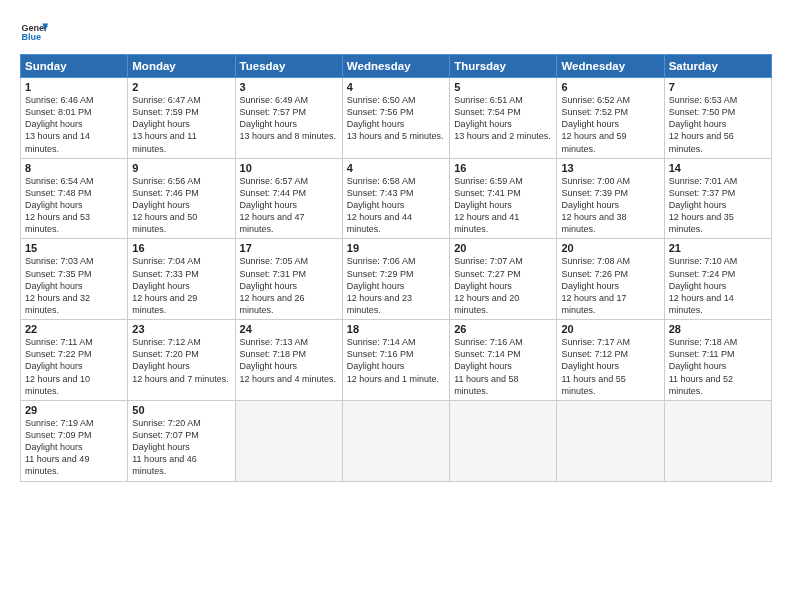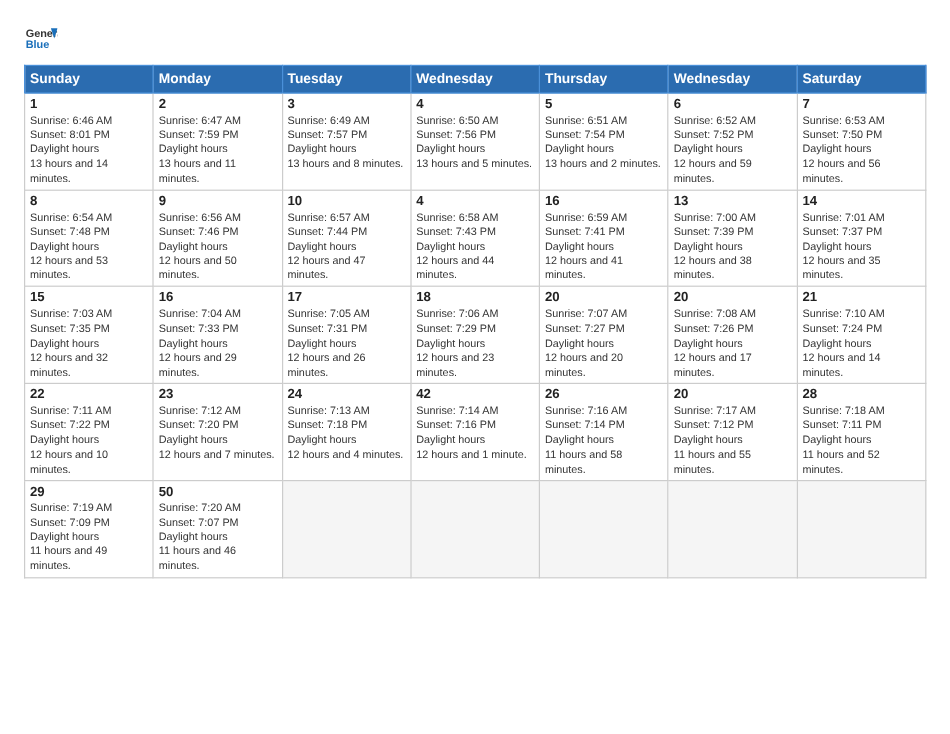--- a/index.html
+++ b/index.html
@@ -129,30 +129,30 @@
           <td><span class="day-number">10</span><span class="cell-text">Sunrise: 6:57 AM<br>Sunset: 7:44 PM<br>Daylight hours<br>12 hours and 47 minutes.</span></td>
           <td><span class="day-number">4</span><span class="cell-text">Sunrise: 6:58 AM<br>Sunset: 7:43 PM<br>Daylight hours<br>12 hours and 44 minutes.</span></td>
           <td><span class="day-number">16</span><span class="cell-text">Sunrise: 6:59 AM<br>Sunset: 7:41 PM<br>Daylight hours<br>12 hours and 41 minutes.</span></td>
           <td><span class="day-number">13</span><span class="cell-text">Sunrise: 7:00 AM<br>Sunset: 7:39 PM<br>Daylight hours<br>12 hours and 38 minutes.</span></td>
           <td><span class="day-number">14</span><span class="cell-text">Sunrise: 7:01 AM<br>Sunset: 7:37 PM<br>Daylight hours<br>12 hours and 35 minutes.</span></td>
         </tr>
         <tr>
           <td><span class="day-number">15</span><span class="cell-text">Sunrise: 7:03 AM<br>Sunset: 7:35 PM<br>Daylight hours<br>12 hours and 32 minutes.</span></td>
           <td><span class="day-number">16</span><span class="cell-text">Sunrise: 7:04 AM<br>Sunset: 7:33 PM<br>Daylight hours<br>12 hours and 29 minutes.</span></td>
           <td><span class="day-number">17</span><span class="cell-text">Sunrise: 7:05 AM<br>Sunset: 7:31 PM<br>Daylight hours<br>12 hours and 26 minutes.</span></td>
-          <td><span class="day-number">18</span><span class="cell-text">Sunrise: 7:06 AM<br>Sunset: 7:29 PM<br>Daylight hours<br>12 hours and 23 minutes.</span></td>
+          <td><span class="day-number">19</span><span class="cell-text">Sunrise: 7:06 AM<br>Sunset: 7:29 PM<br>Daylight hours<br>12 hours and 23 minutes.</span></td>
           <td><span class="day-number">20</span><span class="cell-text">Sunrise: 7:07 AM<br>Sunset: 7:27 PM<br>Daylight hours<br>12 hours and 20 minutes.</span></td>
           <td><span class="day-number">20</span><span class="cell-text">Sunrise: 7:08 AM<br>Sunset: 7:26 PM<br>Daylight hours<br>12 hours and 17 minutes.</span></td>
           <td><span class="day-number">21</span><span class="cell-text">Sunrise: 7:10 AM<br>Sunset: 7:24 PM<br>Daylight hours<br>12 hours and 14 minutes.</span></td>
         </tr>
         <tr>
           <td><span class="day-number">22</span><span class="cell-text">Sunrise: 7:11 AM<br>Sunset: 7:22 PM<br>Daylight hours<br>12 hours and 10 minutes.</span></td>
           <td><span class="day-number">23</span><span class="cell-text">Sunrise: 7:12 AM<br>Sunset: 7:20 PM<br>Daylight hours<br>12 hours and 7 minutes.</span></td>
           <td><span class="day-number">24</span><span class="cell-text">Sunrise: 7:13 AM<br>Sunset: 7:18 PM<br>Daylight hours<br>12 hours and 4 minutes.</span></td>
-          <td><span class="day-number">42</span><span class="cell-text">Sunrise: 7:14 AM<br>Sunset: 7:16 PM<br>Daylight hours<br>12 hours and 1 minute.</span></td>
+          <td><span class="day-number">18</span><span class="cell-text">Sunrise: 7:14 AM<br>Sunset: 7:16 PM<br>Daylight hours<br>12 hours and 1 minute.</span></td>
           <td><span class="day-number">26</span><span class="cell-text">Sunrise: 7:16 AM<br>Sunset: 7:14 PM<br>Daylight hours<br>11 hours and 58 minutes.</span></td>
           <td><span class="day-number">20</span><span class="cell-text">Sunrise: 7:17 AM<br>Sunset: 7:12 PM<br>Daylight hours<br>11 hours and 55 minutes.</span></td>
           <td><span class="day-number">28</span><span class="cell-text">Sunrise: 7:18 AM<br>Sunset: 7:11 PM<br>Daylight hours<br>11 hours and 52 minutes.</span></td>
         </tr>
         <tr>
           <td><span class="day-number">29</span><span class="cell-text">Sunrise: 7:19 AM<br>Sunset: 7:09 PM<br>Daylight hours<br>11 hours and 49 minutes.</span></td>
           <td><span class="day-number">50</span><span class="cell-text">Sunrise: 7:20 AM<br>Sunset: 7:07 PM<br>Daylight hours<br>11 hours and 46 minutes.</span></td>
           <td class="empty"></td>
           <td class="empty"></td>
           <td class="empty"></td>

